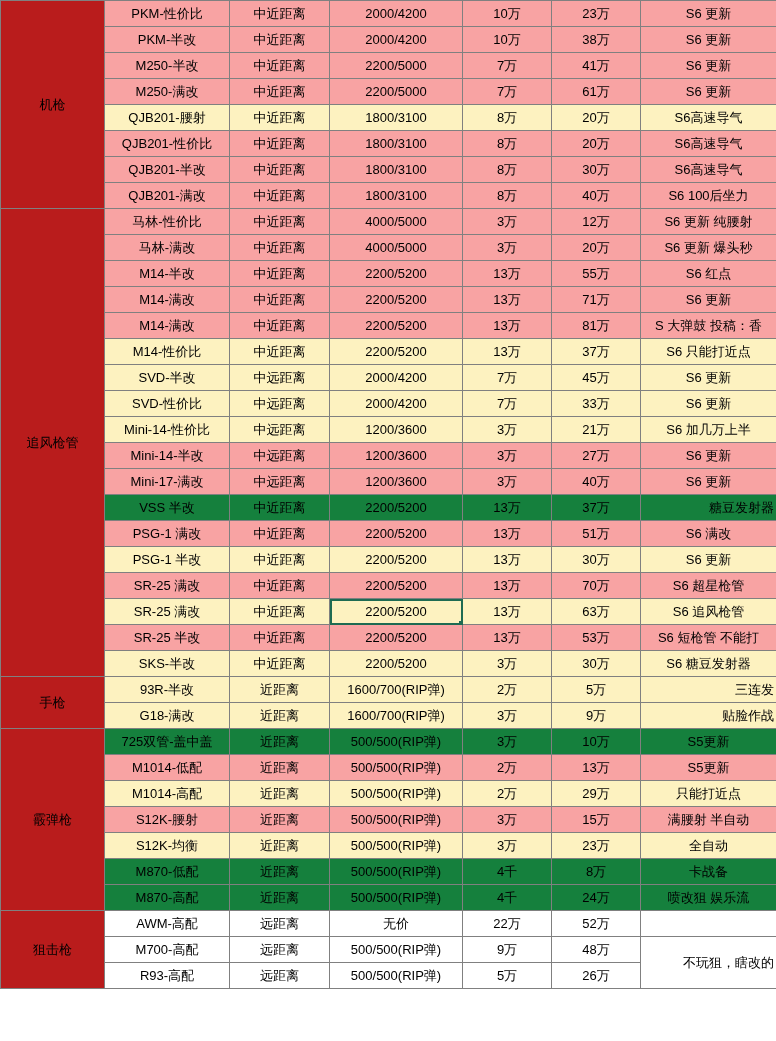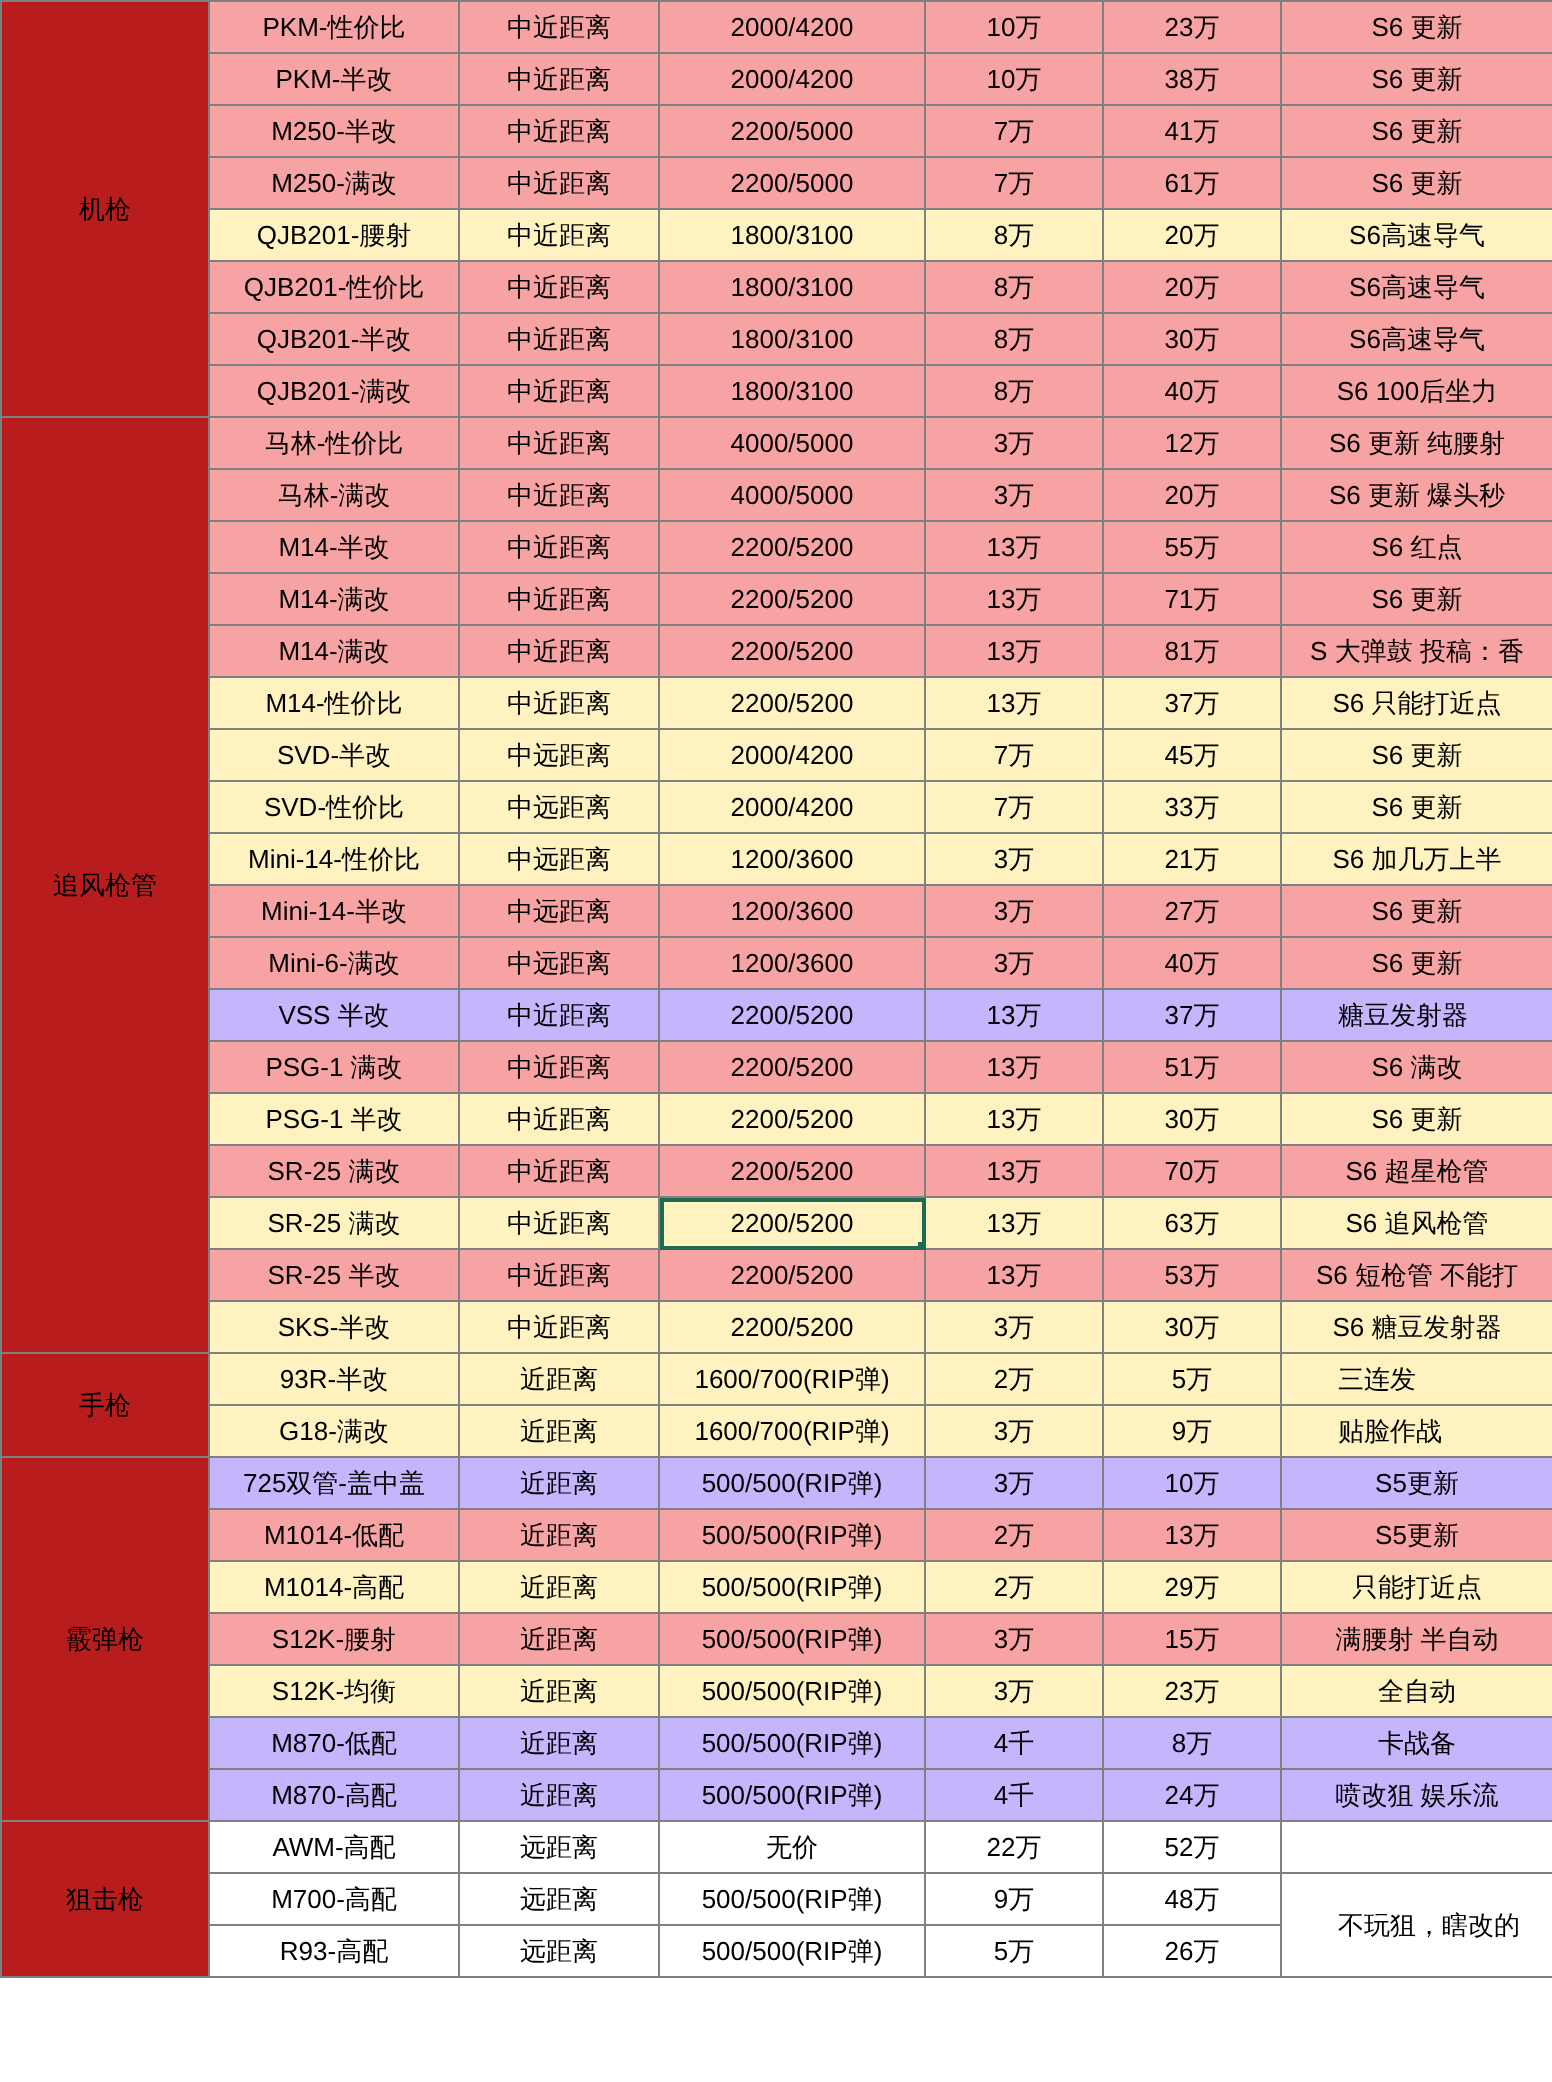--- a/index.html
+++ b/index.html
@@ -38,28 +38,28 @@
   col.c-note  { width: 136px; }
 
   td.cat {
     font-size: 15px;
     background: #b91c1c;
     vertical-align: middle;
   }
   
   .f-red    { background: #f8a3a3; }
   .f-yellow { background: #fdf2c0; }
-  .f-blue   { background: #c4b5fd; }
+  .f-blue   { background: #15803d; }
   .f-white  { background: #ffffff; }
 
   td.note {
     text-align: right;
     padding-right: 3px;
   }
-  td.note.center { text-align: left; padding-right: 2px; padding-left: 28px; }
+  td.note.center { text-align: right; padding-right: 2px; padding-left: 28px; }
 
   
   td.selected {
     outline: 2px solid #1e6b52;
     outline-offset: -2px;
     position: relative;
   }
   td.selected::after {
     content: "";
     position: absolute;
@@ -224,21 +224,21 @@
       </tr>
       <tr>
         <td class="f-red">Mini-14-半改</td>
         <td class="f-red">中远距离</td>
         <td class="f-red">1200/3600</td>
         <td class="f-red">3万</td>
         <td class="f-red">27万</td>
         <td class="f-red note">S6 更新</td>
       </tr>
       <tr>
-        <td class="f-red">Mini-6-满改</td>
+        <td class="f-red">Mini-17-满改</td>
         <td class="f-red">中远距离</td>
         <td class="f-red">1200/3600</td>
         <td class="f-red">3万</td>
         <td class="f-red">40万</td>
         <td class="f-red note">S6 更新</td>
       </tr>
       <tr>
         <td class="f-blue">VSS 半改</td>
         <td class="f-blue">中近距离</td>
         <td class="f-blue">2200/5200</td>

